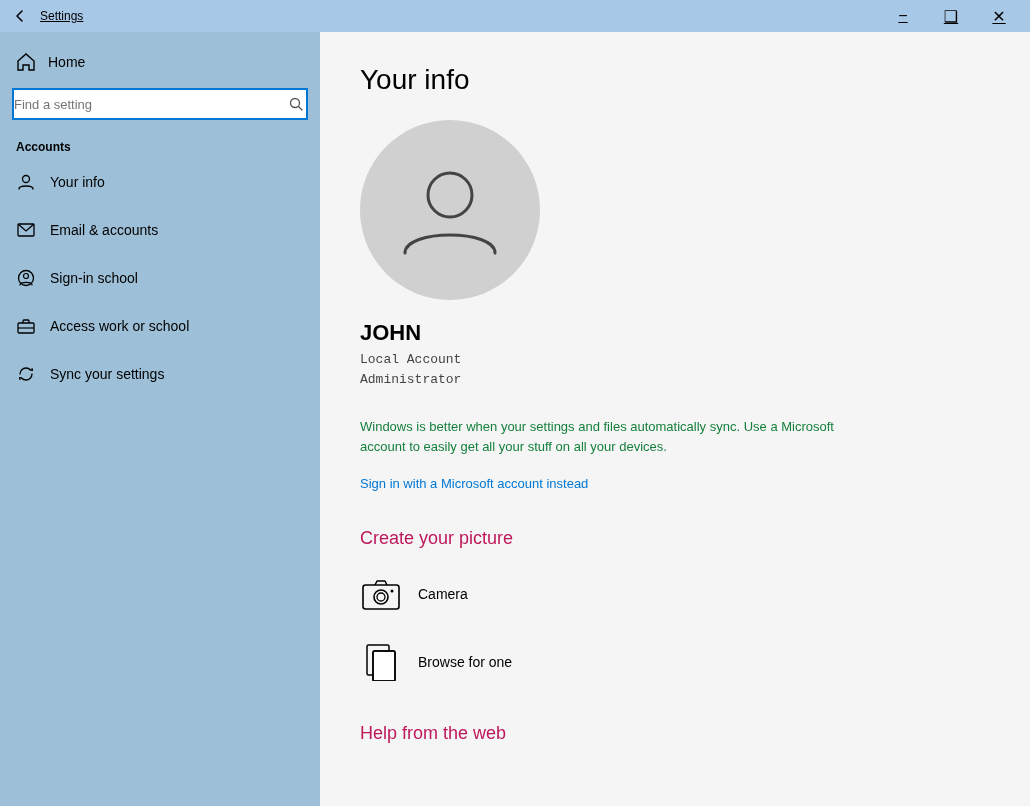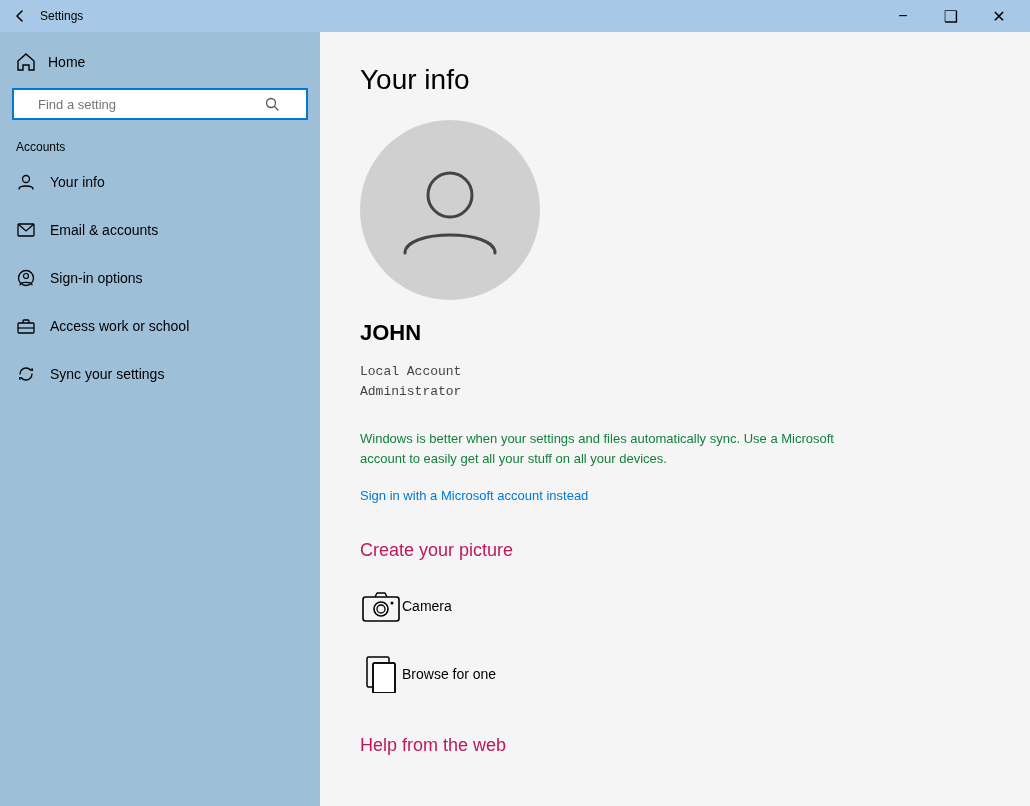--- a/index.html
+++ b/index.html
@@ -14,20 +14,21 @@
     }
 
     
     .title-bar {
       display: flex;
       align-items: center;
       background: #a8c8e8;
       height: 32px;
       padding: 0 8px;
       flex-shrink: 0;
+      text-decoration: underline;
     }
     .title-bar-back {
       width: 24px;
       height: 24px;
       display: flex;
       align-items: center;
       justify-content: center;
       cursor: pointer;
       margin-right: 8px;
     }
@@ -75,33 +76,33 @@
       gap: 12px;
       font-size: 14px;
       color: #000;
     }
     .sidebar-search {
       margin: 4px 12px 12px;
       display: flex;
       align-items: center;
       background: #fff;
       border: 2px solid #0078d4;
-      padding: 4px 24px;
+      padding: 4px 0;
     }
     .sidebar-search input {
       border: none;
       outline: none;
       flex: 1;
       font-size: 13px;
       font-family: 'Segoe UI', sans-serif;
       background: transparent;
     }
     .sidebar-section-label {
       font-size: 12px;
-      font-weight: 400;
+      font-weight: 700;
       color: #000;
       padding: 8px 16px 4px;
       text-transform: none;
     }
     .sidebar-item {
       display: flex;
       align-items: center;
       padding: 14px 16px;
       cursor: pointer;
       gap: 14px;
@@ -151,21 +152,21 @@
       display: flex;
       align-items: center;
       justify-content: center;
       margin-bottom: 20px;
     }
     .avatar-svg { }
     .user-name {
       font-size: 22px;
       font-weight: 700;
       color: #000;
-      margin-bottom: 16px;
+      margin-bottom: 4px;
     }
     .user-sub {
       font-size: 13px;
       color: #444;
       line-height: 1.5;
       font-family: Liberation Mono, monospace;
     }
     .promo-text {
       font-size: 13px;
       color: #15803d;
@@ -184,20 +185,21 @@
     .section-title {
       font-size: 18px;
       font-weight: 400;
       color: #be185d;
       margin-top: 36px;
       margin-bottom: 20px;
     }
     .picture-option {
       display: flex;
       align-items: center;
+      gap: 16px;
       margin-bottom: 18px;
       cursor: pointer;
       padding: 4px 0;
     }
     .option-icon {
       width: 42px;
       height: 42px;
       display: flex;
       align-items: center;
       justify-content: center;
@@ -271,21 +273,21 @@
     </div>
 
     <div class="sidebar-item">
       <div class="sidebar-icon">
         <svg width="18" height="18" viewBox="0 0 18 18" fill="none">
           <circle cx="9" cy="9" r="7.5" stroke="#000" stroke-width="1.3"></circle>
           <circle cx="9" cy="7" r="2.5" stroke="#000" stroke-width="1.2"></circle>
           <path d="M3 16c0-3.5 12-3.5 12 0" stroke="#000" stroke-width="1.2" stroke-linecap="round"></path>
         </svg>
       </div>
-      <span>Sign-in options</span>
+      <span>Sign-in school</span>
     </div>
 
     <div class="sidebar-item">
       <div class="sidebar-icon">
         <svg width="18" height="16" viewBox="0 0 18 16" fill="none">
           <rect x="1" y="5" width="16" height="10" rx="1" stroke="#000" stroke-width="1.3"></rect>
           <path d="M6 5V3a1 1 0 011-1h4a1 1 0 011 1v2" stroke="#000" stroke-width="1.3"></path>
           <line x1="1" y1="10" x2="17" y2="10" stroke="#000" stroke-width="1.2"></line>
         </svg>
       </div>

